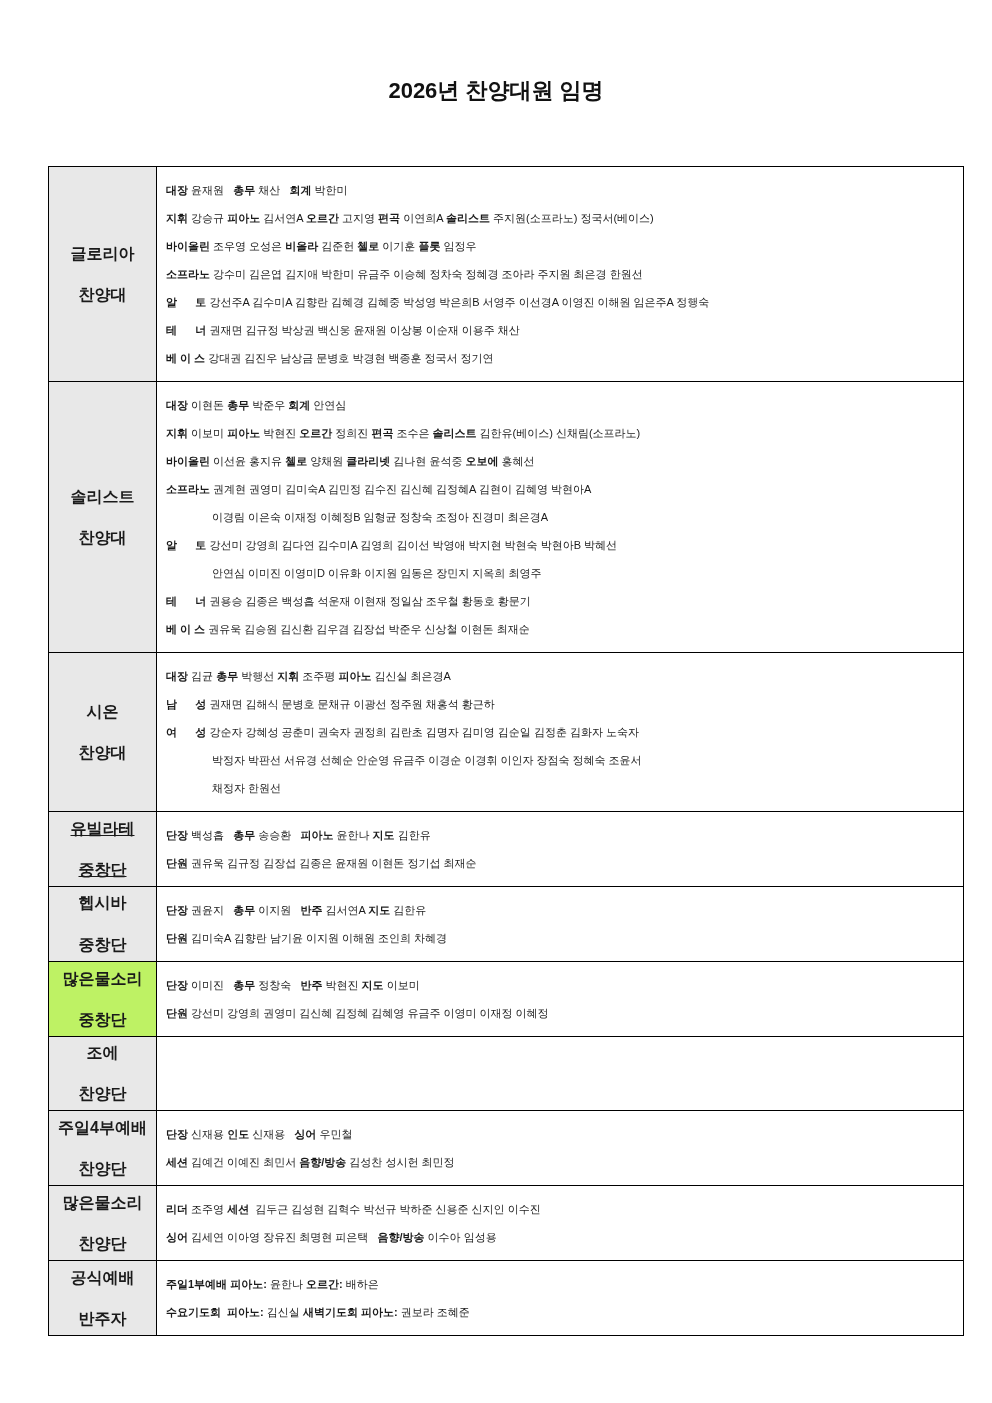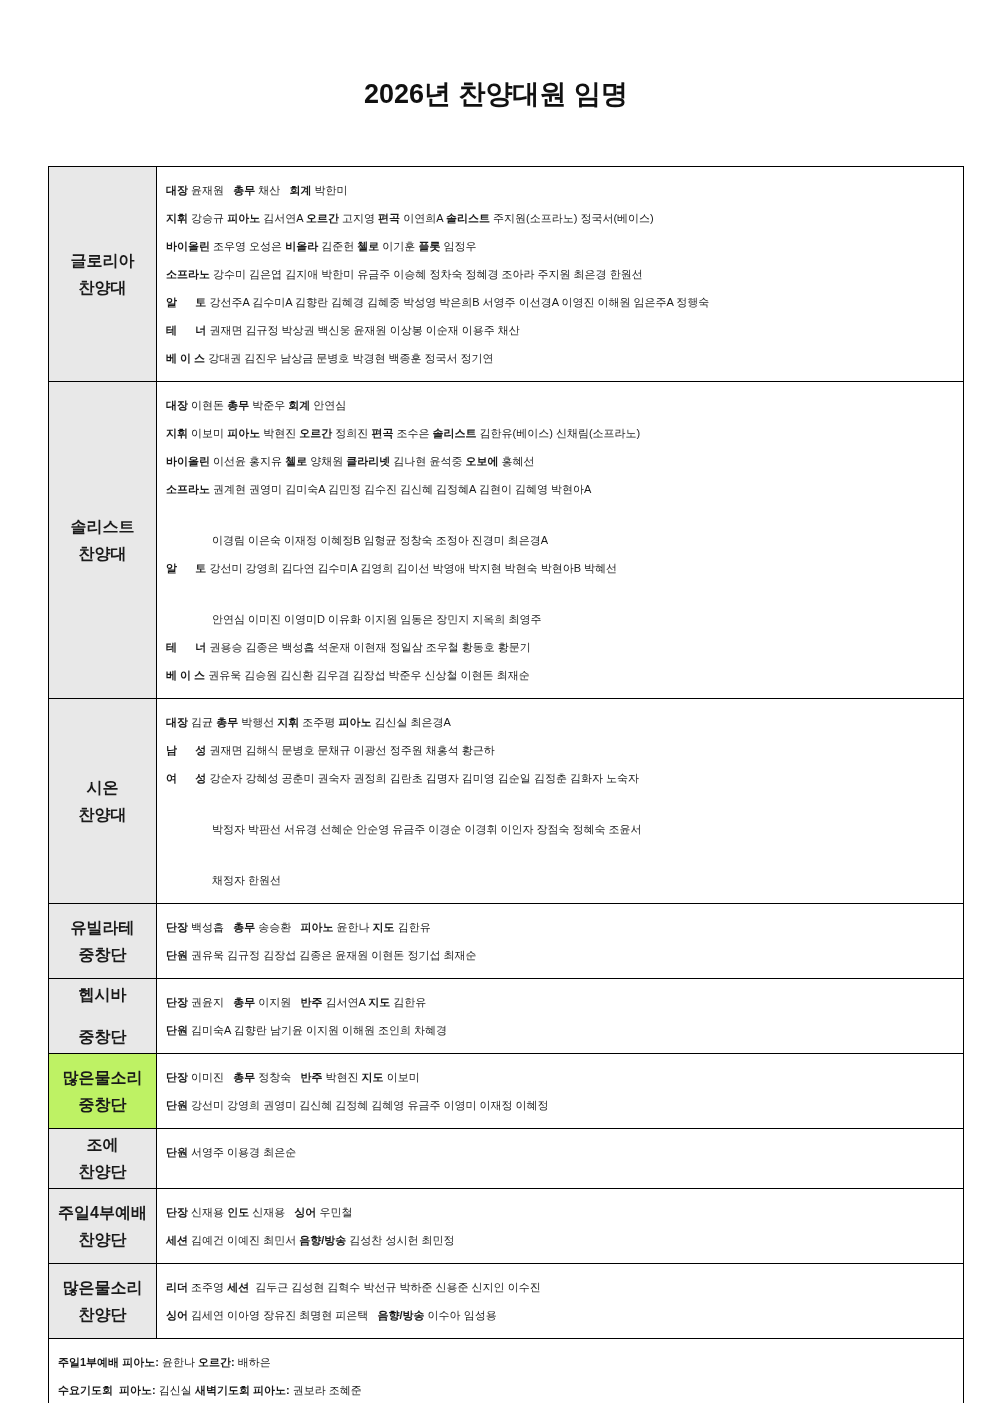--- a/index.html
+++ b/index.html
@@ -12,21 +12,21 @@
   .page {
     position: relative;
     width: 992px;
     height: 1403px;
     background: #ffffff;
     overflow: hidden;
   }
   .page-title {
     padding-top: 76px;
     text-align: center;
-    font-size: 27px;
+    font-size: 22px;
     font-weight: 700;
     color: #111;
   }
   .appointment-table {
     position: absolute;
     left: 48px;
     top: 166px;
     width: 916px;
     border: 1.6px solid #000;
     box-sizing: border-box;
@@ -38,38 +38,38 @@
   }
   .choir-row:first-child { border-top: none; }
   .label-cell {
     flex: 0 0 108px;
     background: #e8e8e8;
     border-right: 1.4px solid #000;
     display: flex;
     flex-direction: column;
     align-items: center;
     justify-content: center;
-    gap: 7px;
+    gap: 21px;
     font-size: 16px;
     font-weight: 700;
     text-align: center;
     line-height: 1.25;
     padding: 6px 8px;
     box-sizing: border-box;
   }
   .content-cell {
     flex: 1;
     padding: 9px 8px 9px 9px;
     font-size: 11px;
     line-height: 28px;
     white-space: pre-wrap;
     box-sizing: border-box;
   }
   .member-line { min-height: 28px; }
-  .member-line.indent { padding-left: 46px; margin-top: 23px; }
+  .member-line.indent { padding-left: 46px; }
   .seg-bold { font-weight: 700; }
 </style>
 </head>
 <body>
 
 <div class="page">
   <div class="page-title">2026년 찬양대원 임명</div>
   <div class="appointment-table">
       <div class="choir-row">
         <div class="label-cell" style="background: rgb(232, 232, 232);">
@@ -86,21 +86,21 @@
         <div class="content-cell"><div class="member-line"><span class="seg-bold">대장</span><span class="seg-regular"> 이현돈 </span><span class="seg-bold">총무</span><span class="seg-regular"> 박준우 </span><span class="seg-bold">회계</span><span class="seg-regular"> 안연심</span></div><div class="member-line"><span class="seg-bold">지휘</span><span class="seg-regular"> 이보미 </span><span class="seg-bold">피아노</span><span class="seg-regular"> 박현진 </span><span class="seg-bold">오르간</span><span class="seg-regular"> 정희진 </span><span class="seg-bold">편곡</span><span class="seg-regular"> 조수은 </span><span class="seg-bold">솔리스트</span><span class="seg-regular"> 김한유(베이스) 신채림(소프라노)</span></div><div class="member-line"><span class="seg-bold">바이올린</span><span class="seg-regular"> 이선윤 홍지유 </span><span class="seg-bold">첼로</span><span class="seg-regular"> 양채원 </span><span class="seg-bold">클라리넷</span><span class="seg-regular"> 김나현 윤석중 </span><span class="seg-bold">오보에</span><span class="seg-regular"> 홍혜선</span></div><div class="member-line"><span class="seg-bold">소프라노</span><span class="seg-regular"> 권계현 권영미 김미숙A 김민정 김수진 김신혜 김정혜A 김현이 김혜영 박현아A</span></div><div class="member-line indent"><span class="seg-regular">이경림 이은숙 이재정 이혜정B 임형균 정창숙 조정아 진경미 최은경A</span></div><div class="member-line"><span class="seg-bold">알      토</span><span class="seg-regular"> 강선미 강영희 김다연 김수미A 김영희 김이선 박영애 박지현 박현숙 박현아B 박혜선</span></div><div class="member-line indent"><span class="seg-regular">안연심 이미진 이영미D 이유화 이지원 임동은 장민지 지옥희 최영주</span></div><div class="member-line"><span class="seg-bold">테      너</span><span class="seg-regular"> 권용승 김종은 백성흡 석운재 이현재 정일삼 조우철 황동호 황문기</span></div><div class="member-line"><span class="seg-bold">베 이 스</span><span class="seg-regular"> 권유욱 김승원 김신환 김우겸 김장섭 박준우 신상철 이현돈 최재순</span></div></div>
       </div>
       <div class="choir-row">
         <div class="label-cell" style="background: rgb(232, 232, 232);">
           <div>시온</div>
           <div>찬양대</div>
         </div>
         <div class="content-cell"><div class="member-line"><span class="seg-bold">대장</span><span class="seg-regular"> 김균 </span><span class="seg-bold">총무</span><span class="seg-regular"> 박행선 </span><span class="seg-bold">지휘</span><span class="seg-regular"> 조주평 </span><span class="seg-bold">피아노</span><span class="seg-regular"> 김신실 최은경A</span></div><div class="member-line"><span class="seg-bold">남      성</span><span class="seg-regular"> 권재면 김해식 문병호 문채규 이광선 정주원 채홍석 황근하</span></div><div class="member-line"><span class="seg-bold">여      성</span><span class="seg-regular"> 강순자 강혜성 공춘미 권숙자 권정희 김란초 김명자 김미영 김순일 김정춘 김화자 노숙자</span></div><div class="member-line indent"><span class="seg-regular">박정자 박판선 서유경 선혜순 안순영 유금주 이경순 이경휘 이인자 장점숙 정혜숙 조윤서</span></div><div class="member-line indent"><span class="seg-regular">채정자 한원선</span></div></div>
       </div>
       <div class="choir-row">
-        <div class="label-cell" style="background: rgb(232, 232, 232);">
+        <div class="label-cell" style="background: rgb(232, 232, 232); text-decoration: underline;">
           <div>유빌라테</div>
           <div>중창단</div>
         </div>
         <div class="content-cell"><div class="member-line"><span class="seg-bold">단장</span><span class="seg-regular"> 백성흡   </span><span class="seg-bold">총무</span><span class="seg-regular"> 송승환   </span><span class="seg-bold">피아노</span><span class="seg-regular"> 윤한나 </span><span class="seg-bold">지도</span><span class="seg-regular"> 김한유</span></div><div class="member-line"><span class="seg-bold">단원</span><span class="seg-regular"> 권유욱 김규정 김장섭 김종은 윤재원 이현돈 정기섭 최재순</span></div></div>
       </div>
       <div class="choir-row">
         <div class="label-cell" style="background: rgb(232, 232, 232); justify-content: space-between;">
           <div>헵시바</div>
           <div>중창단</div>
         </div>
@@ -111,33 +111,37 @@
           <div>많은물소리</div>
           <div>중창단</div>
         </div>
         <div class="content-cell"><div class="member-line"><span class="seg-bold">단장</span><span class="seg-regular"> 이미진   </span><span class="seg-bold">총무</span><span class="seg-regular"> 정창숙   </span><span class="seg-bold">반주</span><span class="seg-regular"> 박현진 </span><span class="seg-bold">지도</span><span class="seg-regular"> 이보미</span></div><div class="member-line"><span class="seg-bold">단원</span><span class="seg-regular"> 강선미 강영희 권영미 김신혜 김정혜 김혜영 유금주 이영미 이재정 이혜정</span></div></div>
       </div>
       <div class="choir-row">
         <div class="label-cell" style="background: rgb(232, 232, 232);">
           <div>조에</div>
           <div>찬양단</div>
         </div>
-        <div class="content-cell"><div class="member-line"><span class="seg-bold">단원</span><span class="seg-regular"> 서영주 이용경 최은순</span></div></div>
+        <div class="content-cell"></div>
       </div>
       <div class="choir-row">
         <div class="label-cell" style="background: rgb(232, 232, 232);">
           <div>주일4부예배</div>
           <div>찬양단</div>
         </div>
         <div class="content-cell"><div class="member-line"><span class="seg-bold">단장</span><span class="seg-regular"> 신재용 </span><span class="seg-bold">인도</span><span class="seg-regular"> 신재용   </span><span class="seg-bold">싱어</span><span class="seg-regular"> 우민철</span></div><div class="member-line"><span class="seg-bold">세션</span><span class="seg-regular"> 김예건 이예진 최민서 </span><span class="seg-bold">음향/방송</span><span class="seg-regular"> 김성찬 성시헌 최민정</span></div></div>
       </div>
       <div class="choir-row">
         <div class="label-cell" style="background: rgb(232, 232, 232);">
           <div>많은물소리</div>
           <div>찬양단</div>
         </div>
         <div class="content-cell"><div class="member-line"><span class="seg-bold">리더</span><span class="seg-regular"> 조주영 </span><span class="seg-bold">세션</span><span class="seg-regular">  김두근 김성현 김혁수 박선규 박하준 신용준 신지인 이수진</span></div><div class="member-line"><span class="seg-bold">싱어</span><span class="seg-regular"> 김세연 이아영 장유진 최명현 피은택   </span><span class="seg-bold">음향/방송</span><span class="seg-regular"> 이수아 임성용</span></div></div>
       </div>
       <div class="choir-row">
+        <div class="label-cell" style="background: rgb(232, 232, 232);">
+          <div>공식예배</div>
+          <div>반주자</div>
+        </div>
         <div class="content-cell"><div class="member-line"><span class="seg-bold">주일1부예배 피아노:</span><span class="seg-regular"> 윤한나 </span><span class="seg-bold">오르간:</span><span class="seg-regular"> 배하은</span></div><div class="member-line"><span class="seg-bold">수요기도회  피아노:</span><span class="seg-regular"> 김신실 </span><span class="seg-bold">새벽기도회 피아노:</span><span class="seg-regular"> 권보라 조혜준</span></div></div>
       </div>
     </div>
 </div>
 
 </body></html>

